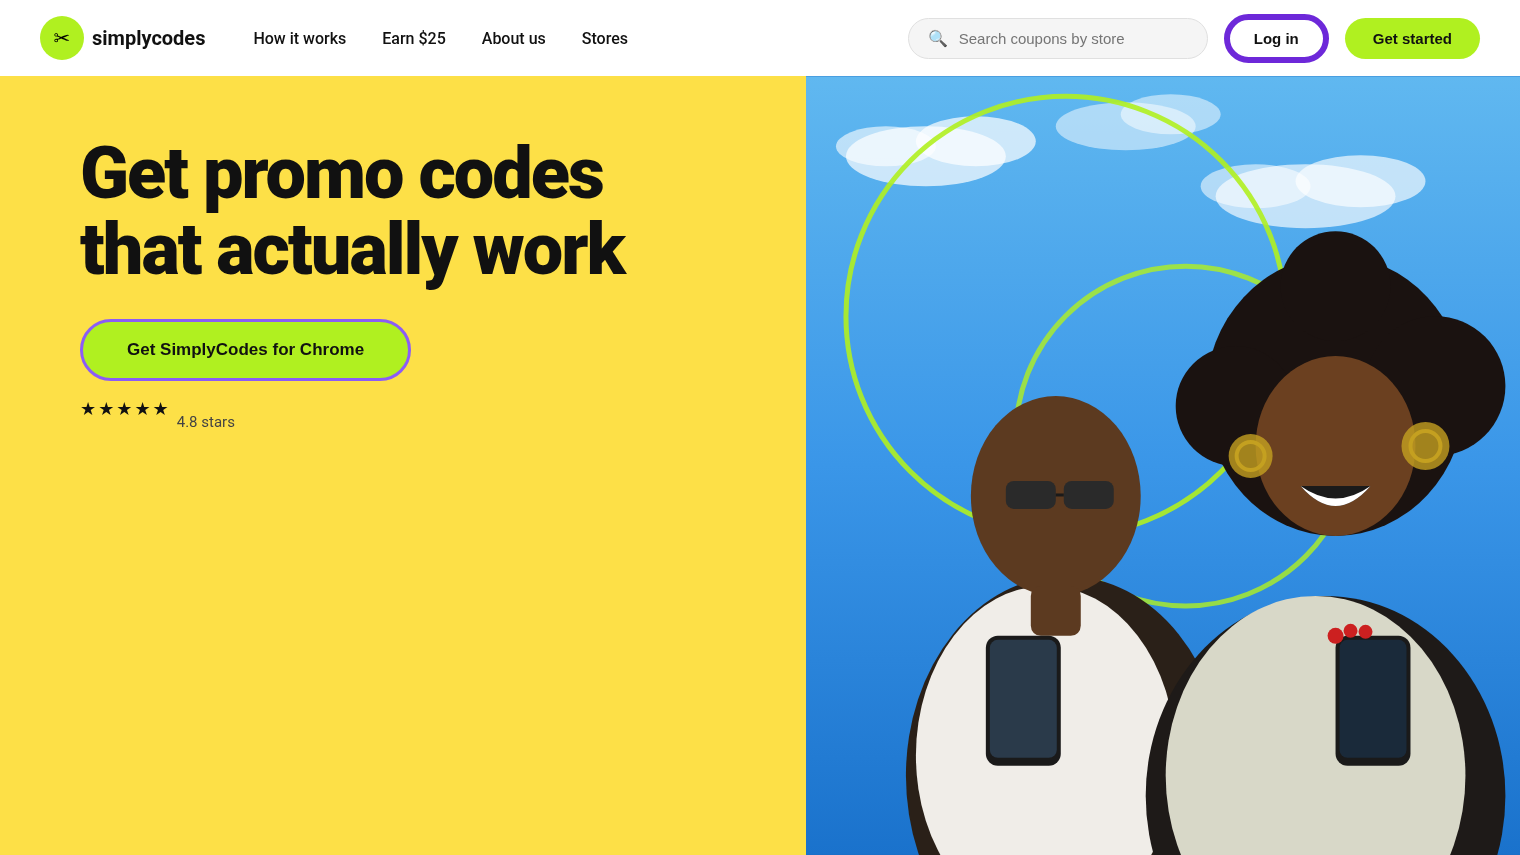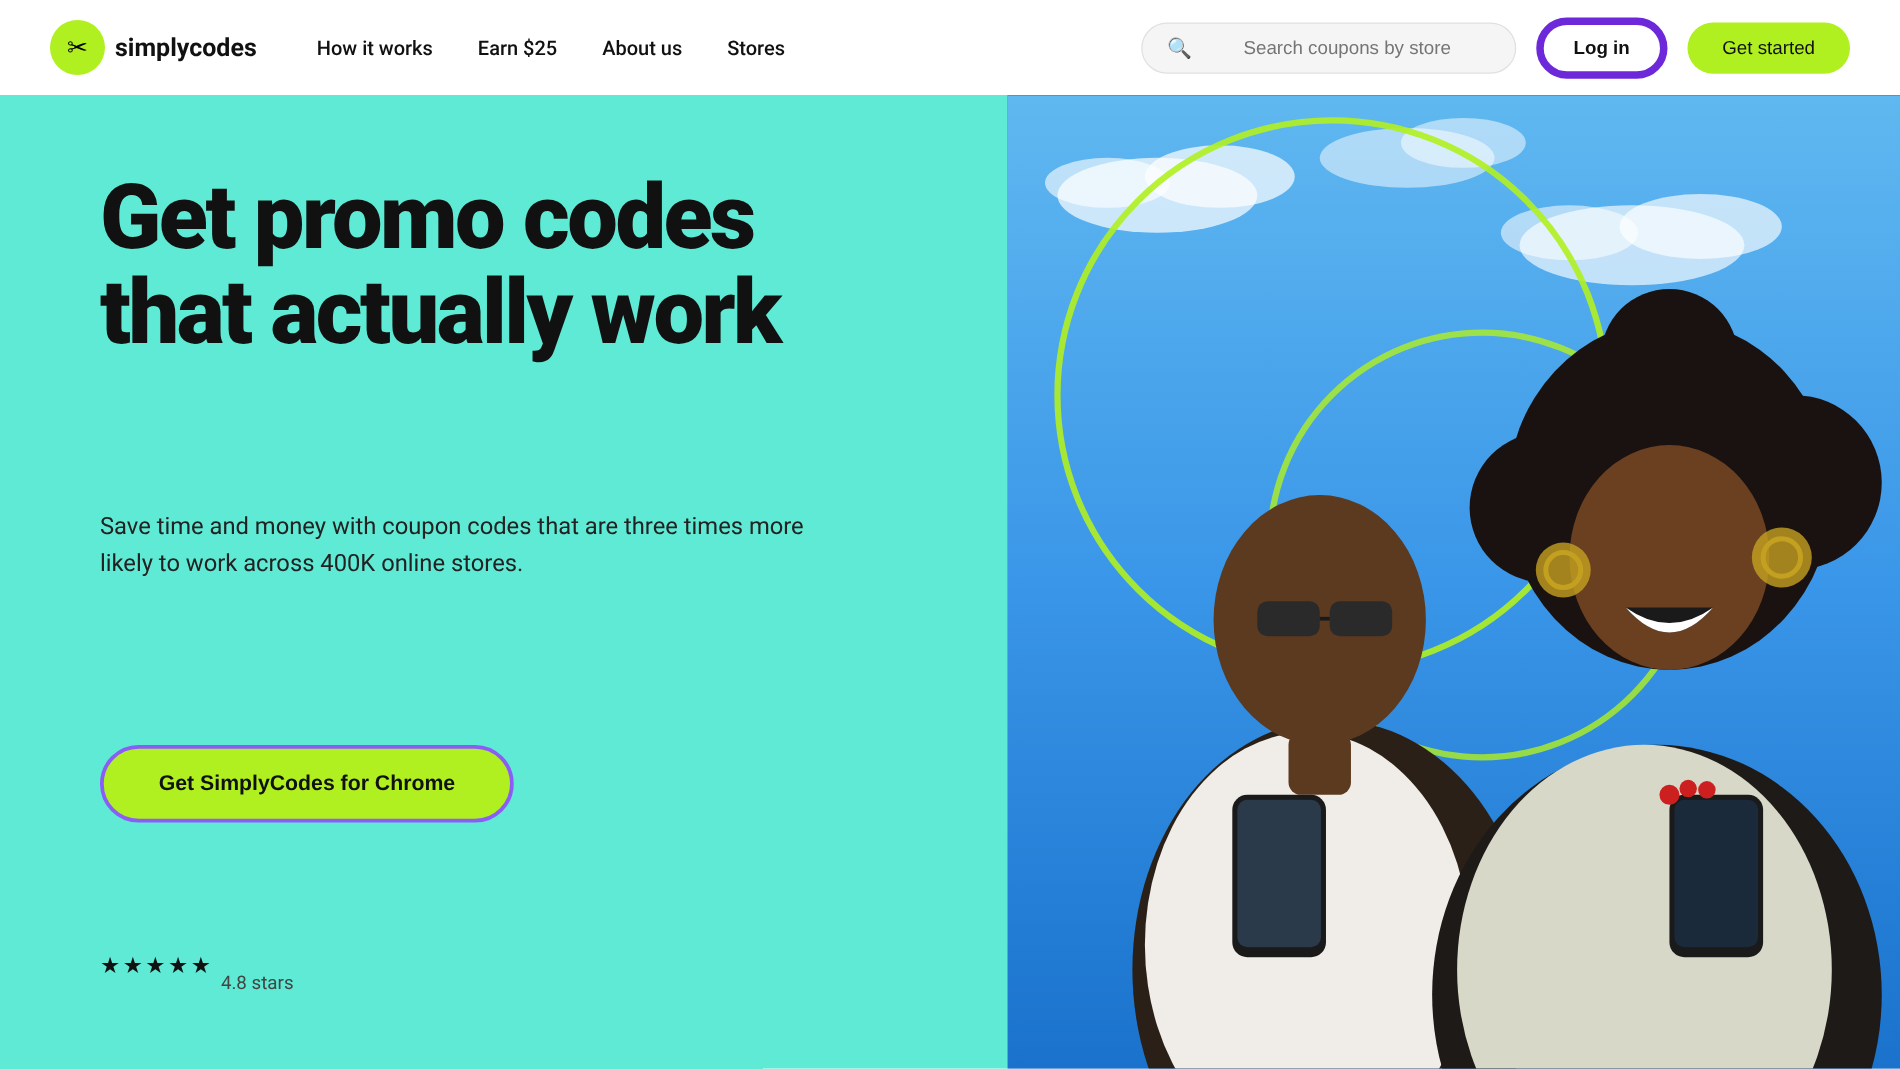--- a/index.html
+++ b/index.html
@@ -96,58 +96,57 @@
       font-size: 16px;
     }
 
     .search-input {
       border: none;
       background: transparent;
       outline: none;
       font-size: 15px;
       color: #000000;
       width: 100%;
-      text-align: center;
     }
 
     .btn-login {
       padding: 10px 24px;
       border: 6px solid #6d28d9;
       border-radius: 50px;
       background: transparent;
       font-size: 15px;
       font-weight: 600;
       color: #111;
       cursor: pointer;
     }
 
     .btn-get-started {
       padding: 12px 28px;
       border: none;
       border-radius: 50px;
       background: #b0f020;
       font-size: 15px;
-      font-weight: 400;
+      font-weight: 700;
       color: #111;
       cursor: pointer;
     }
 
     
     .main-content {
       display: flex;
       height: calc(855px - 76px);
     }
 
     .left-panel {
       width: 53%;
       display: flex;
       flex-direction: column;
-      justify-content: space-between;
+      justify-content: flex-start;
       padding: 60px 80px;
-      background: #5eead4;
+      background: #fde047;
     }
 
     .hero-title {
       font-size: 72px;
       font-weight: 900;
       line-height: 1.05;
       color: #111;
       margin-bottom: 32px;
       letter-spacing: -2px;
     }
@@ -243,21 +242,20 @@
   </div>
 </nav>
 
 <div class="main-content">
 
   <div class="left-panel">
     <h1 class="hero-title">
       <span>Get promo codes</span><br>
       <span>that actually work</span>
     </h1>
-    <p class="hero-subtitle">Save time and money with coupon codes that are three times more likely to work across 400K online stores.</p>
     <button class="btn-chrome">Get SimplyCodes for Chrome</button>
     <div class="rating-row">
       <div class="stars">
         <span class="star">★</span>
         <span class="star">★</span>
         <span class="star">★</span>
         <span class="star">★</span>
         <span class="star">★</span>
       </div>
       <span class="rating-text">4.8 stars</span>

